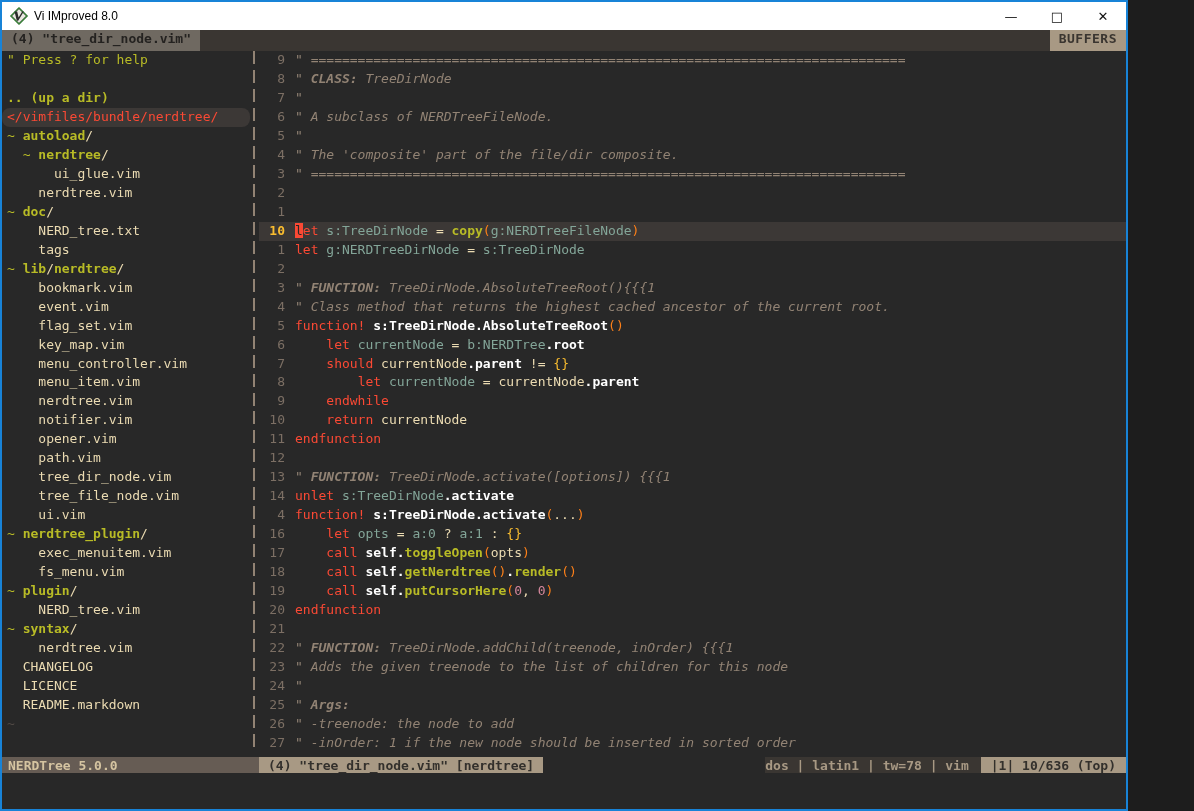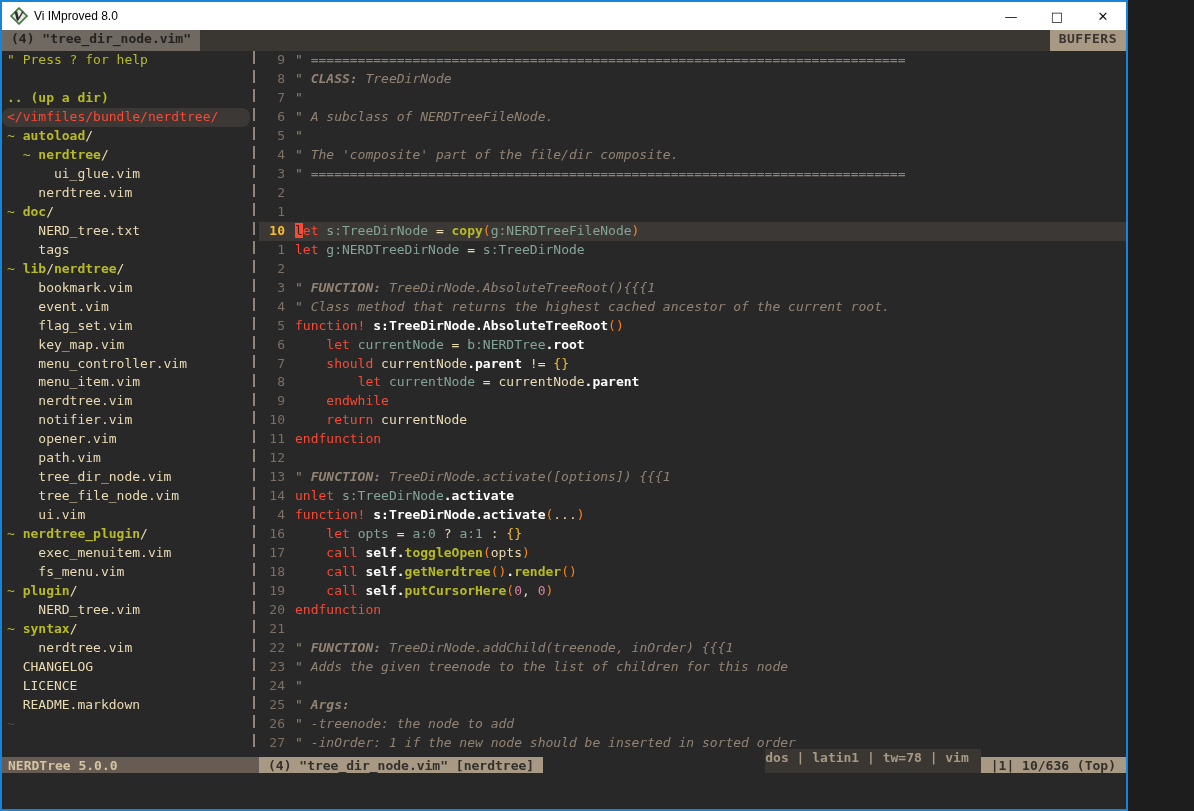--- a/index.html
+++ b/index.html
@@ -48,21 +48,21 @@
   .s-gb { color:#b8bb26; font-weight:bold; }
   .s-r  { color:#fb4934; }
   .s-e  { color:#504945; }
   .s-cur { background:#fb4934; color:#282828; }
 
   
   .statusline { height:20px; flex:0 0 auto; display:flex; font-size:13px; font-weight:bold; align-items:flex-end; }
   .st-nerdtree { width:257px; flex:0 0 auto; background:#665c54; color:#d5c4a1; padding:1px 0 0 6px; white-space:pre; }
   .st-file { background:#a89984; color:#33302c; padding:1px 9px 0 9px; white-space:pre; }
   .st-fill { flex:1 1 auto; background:#3a3632; }
-  .st-info { background:#3a3632; color:#a89984; padding:1px 12px 8px 0; white-space:pre; }
+  .st-info { background:#3a3632; color:#a89984; padding:1px 12px 0 0; white-space:pre; }
   .st-pos { background:#a89984; color:#33302c; padding:1px 10px 0 10px; white-space:pre; }
 
   
   .cmdline { height:36px; flex:0 0 auto; background:#282828; }
 </style>
 </head>
 <body>
 
 <div class="window">
 

